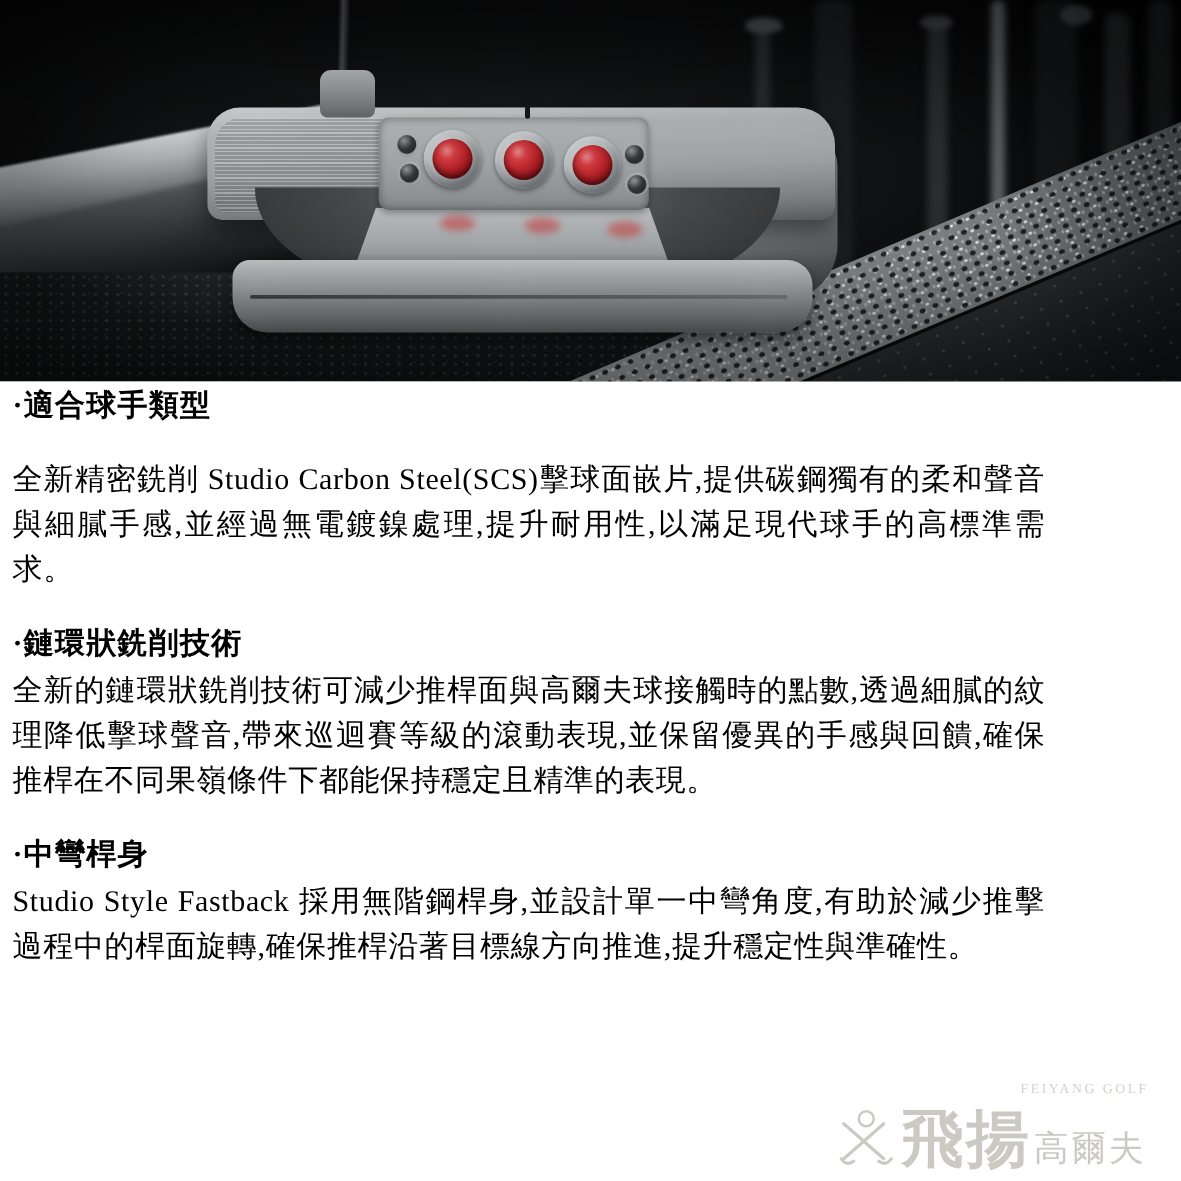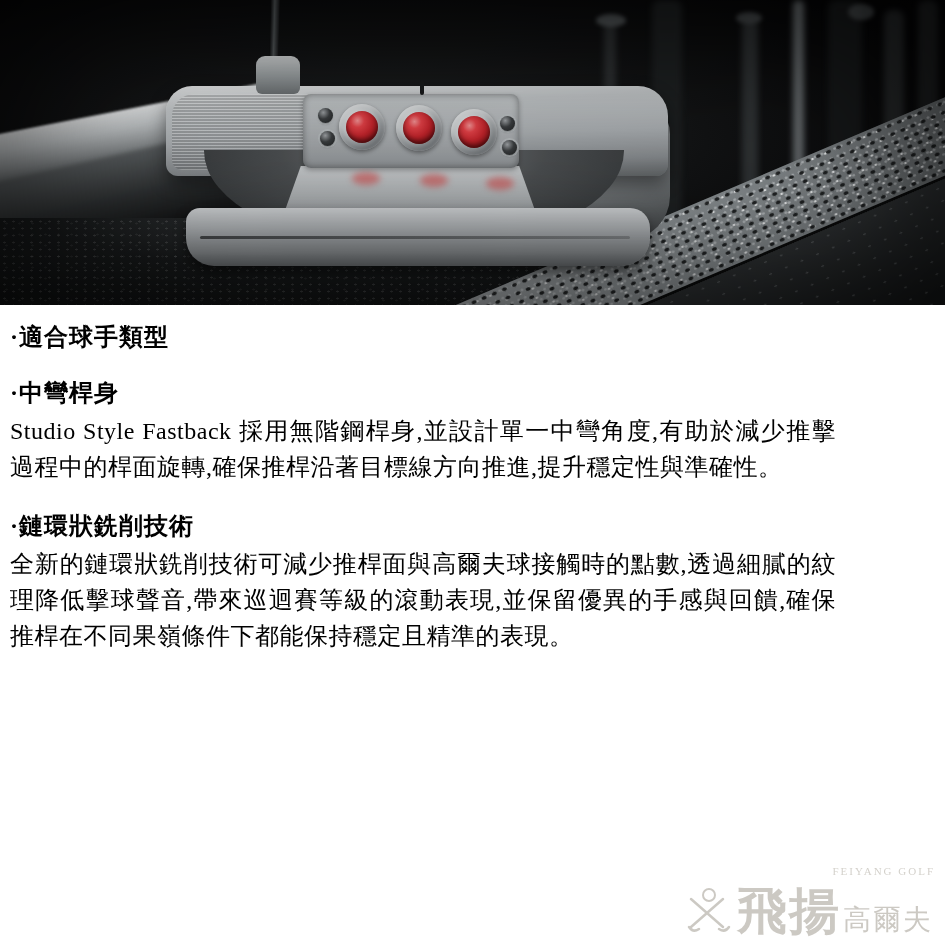--- a/index.html
+++ b/index.html
@@ -99,27 +99,27 @@
         background:radial-gradient(circle at 36% 30%, #f29193 0%, #e04046 22%, #c2252c 50%, #8e1318 80%, #6d0d11 100%);
         box-shadow:inset 0 -3px 5px rgba(0,0,0,.5);}
   .r1{left:339px;top:104px;} .r2{left:396px;top:105px;} .r3{left:451px;top:109px;}
   .screw{position:absolute;width:15px;height:15px;border-radius:50%;z-index:7;
         background:radial-gradient(circle at 35% 30%, #9da1a4 0%, #3a3d3f 45%, #1c1e1f 100%);
         box-shadow:0 0 0 2px rgba(190,194,196,.55), 0 1px 2px rgba(0,0,0,.6);}
   .s1{left:318px;top:108px;} .s2{left:320px;top:131px;} .s3{left:500px;top:116px;} .s4{left:502px;top:140px;}
   .notch{position:absolute;left:420px;top:80px;width:4px;height:15px;background:#191b1c;z-index:8;border-radius:2px;}
 
   
-  .content{position:absolute;top:305px;left:0;width:848px;z-index:2;padding:17px 12px 0 10px;box-sizing:border-box;}
+  .content{position:absolute;top:293px;left:0;width:848px;z-index:2;padding:17px 12px 0 10px;box-sizing:border-box;}
   .section{margin:0 0 26px 0;}
   .sec-heading{margin:0 0 5px 0;font-size:24px;line-height:30px;font-weight:bold;letter-spacing:1px;}
   .sec-body{margin:0;font-size:24px;line-height:36px;text-align:justify;letter-spacing:.5px;}
 
   
-  .watermark{position:absolute;right:0;bottom:8px;z-index:1;color:#b9b5ad;opacity:.72;
+  .watermark{position:absolute;right:16px;bottom:8px;z-index:1;color:#b9b5ad;opacity:.72;
              width:262px;height:72px;pointer-events:none;}
   .wm-en{position:absolute;right:10px;top:0;font-size:11px;letter-spacing:2px;
          font-family:"Liberation Serif",serif;color:#c3bfb7;}
   .wm-row{position:absolute;left:0;bottom:0;display:flex;align-items:flex-end;}
   .wm-logo{width:52px;height:56px;margin-right:2px;}
   .wm-zh-large{font-size:50px;line-height:52px;font-weight:bold;letter-spacing:2px;}
   .wm-zh-small{font-size:28px;line-height:34px;letter-spacing:2px;margin-left:2px;}
 </style>
 </head>
 <body>
@@ -193,26 +193,27 @@
     </div>
   </div>
 
   <div class="content">
 
     <div class="section">
       <h2 class="sec-heading">·適合球手類型</h2>
     </div>
 
     <div class="section">
+      <p class="sec-body">全新精密銑削 Studio Carbon Steel(SCS)擊球面嵌片,提供碳鋼獨有的柔和聲音與細膩手感,並經過無電鍍鎳處理,提升耐用性,以滿足現代球手的高標準需求。</p>
+    </div>
+
+    <div class="section">
+      <h2 class="sec-heading">·鏈環狀銑削技術</h2>
+      <p class="sec-body">全新的鏈環狀銑削技術可減少推桿面與高爾夫球接觸時的點數,透過細膩的紋理降低擊球聲音,帶來巡迴賽等級的滾動表現,並保留優異的手感與回饋,確保推桿在不同果嶺條件下都能保持穩定且精準的表現。</p>
     </div>
 
     <div class="section">
       <h2 class="sec-heading">·中彎桿身</h2>
       <p class="sec-body">Studio Style Fastback 採用無階鋼桿身,並設計單一中彎角度,有助於減少推擊過程中的桿面旋轉,確保推桿沿著目標線方向推進,提升穩定性與準確性。</p>
     </div>
 
-    <div class="section">
-      <h2 class="sec-heading">·鏈環狀銑削技術</h2>
-      <p class="sec-body">全新的鏈環狀銑削技術可減少推桿面與高爾夫球接觸時的點數,透過細膩的紋理降低擊球聲音,帶來巡迴賽等級的滾動表現,並保留優異的手感與回饋,確保推桿在不同果嶺條件下都能保持穩定且精準的表現。</p>
-    </div>
-
   </div>
 </div>
 
 </body></html>

